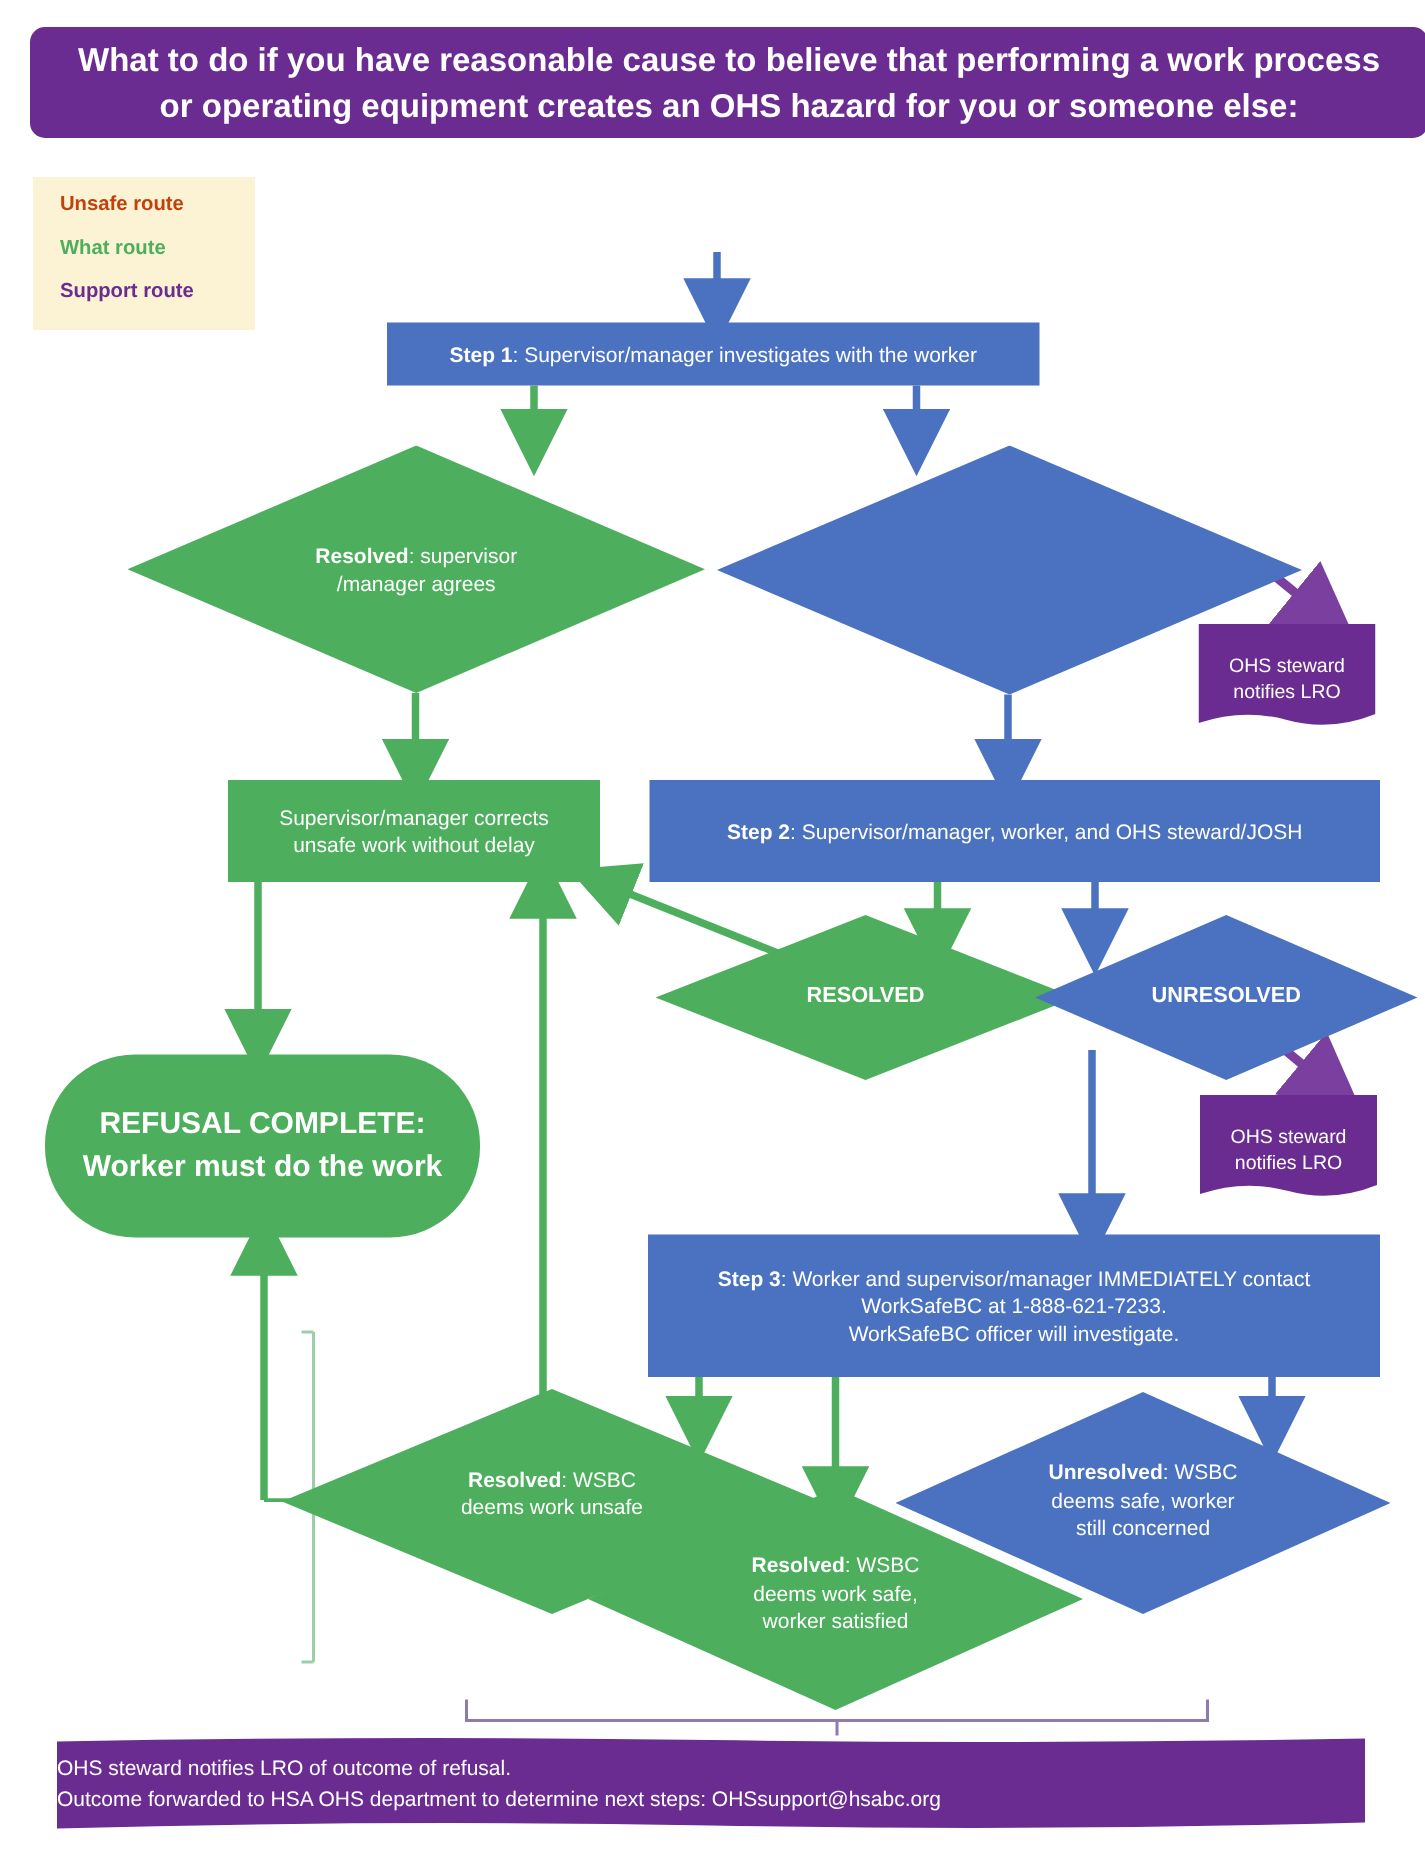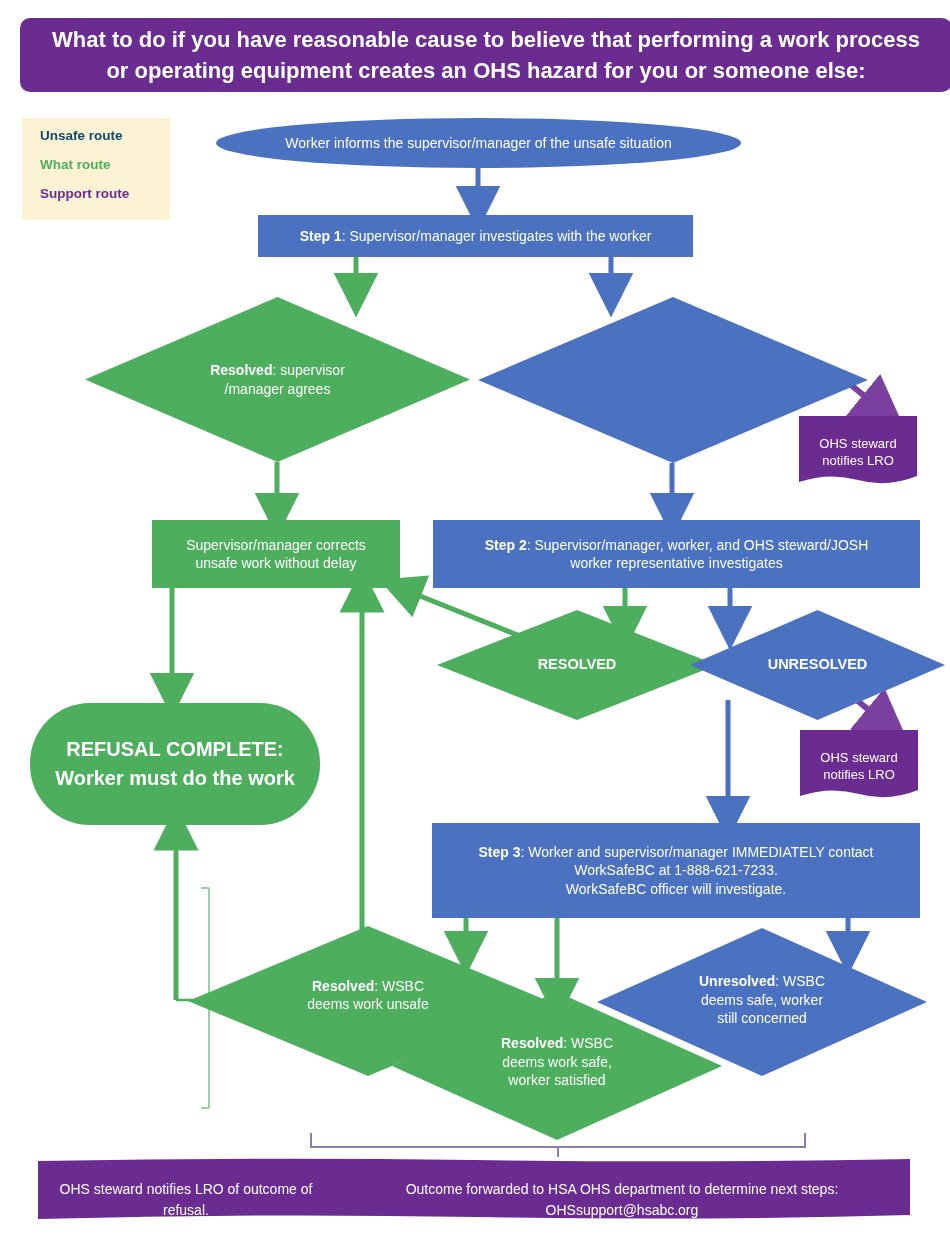--- a/index.html
+++ b/index.html
@@ -50,21 +50,21 @@
 
   
   #wires{position:absolute;left:0;top:0;width:950px;height:1245px;z-index:1;}
 
   
   #footer-banner{
     left:38px;top:1157px;width:872px;height:64px;
   }
   #footer-text{
     position:absolute;left:0;top:0;width:100%;height:100%;
-    display:flex;flex-direction:row;align-items:flex-end;justify-content:center;
+    display:flex;flex-direction:column;align-items:flex-start;justify-content:center;
     color:#ffffff;text-align:center;font-size:14px;line-height:1.5;z-index:3;
   }
 </style>
 </head>
 <body>
 
 <div id="stage">
 
   <svg id="wires" viewBox="0 0 950 1245">
     <defs>
@@ -122,34 +122,31 @@
   </svg>
 
   <div id="header-banner" class="abs">
     <div>
       <div>What to do if you have reasonable cause to believe that performing a work process</div>
       <div>or operating equipment creates an OHS hazard for you or someone else:</div>
     </div>
   </div>
 
   <div id="legend" class="abs">
-    <div class="legend-item" style="color:#0c4a6e">
+    <div class="legend-item" style="color:#c2410c">
       <span>Unsafe route</span>
     </div>
     <div class="legend-item" style="color:#4DAE5D">
       <span>What route</span>
     </div>
     <div class="legend-item" style="color:#6B2C91">
       <span>Support route</span>
     </div>
   </div>
 
-  <div class="abs ellipse blue flexc" style="left:216px;top:118px;width:525px;height:50px;z-index:5;">
-    <div class="node-text">Worker informs the supervisor/manager of the unsafe situation</div>
-  </div>
 
   <div class="abs rect blue flexc" style="left:258px;top:215px;width:435px;height:42px;z-index:5;">
     <div class="node-text">
       <b>Step 1</b><span>: Supervisor/manager investigates with the worker</span>
     </div>
   </div>
 
   <div class="abs diamond-wrap flexc" style="left:85px;top:297px;width:385px;height:165px;z-index:5;">
     <svg class="diamond-bg" viewBox="0 0 385 165" preserveAspectRatio="none">
       <polygon points="192.5,0 385,82.5 192.5,165 0,82.5" fill="#4DAE5D"></polygon>
@@ -179,21 +176,20 @@
   <div class="abs rect green flexc" style="left:152px;top:520px;width:248px;height:68px;z-index:5;">
     <div class="node-text">
       <div>Supervisor/manager corrects</div>
       <div>unsafe work without delay</div>
     </div>
   </div>
 
   <div class="abs rect blue flexc" style="left:433px;top:520px;width:487px;height:68px;z-index:5;">
     <div class="node-text">
       <div><b>Step 2</b><span>: Supervisor/manager, worker, and OHS steward/JOSH</span></div>
-      <div>worker representative investigates</div>
     </div>
   </div>
 
   <div class="abs diamond-wrap flexc" style="left:437px;top:610px;width:280px;height:110px;z-index:5;">
     <svg class="diamond-bg" viewBox="0 0 280 110" preserveAspectRatio="none">
       <polygon points="140,0 280,55 140,110 0,55" fill="#4DAE5D"></polygon>
     </svg>
     <div class="node-text" style="font-weight:bold;font-size:14.5px;">RESOLVED</div>
   </div>
 

